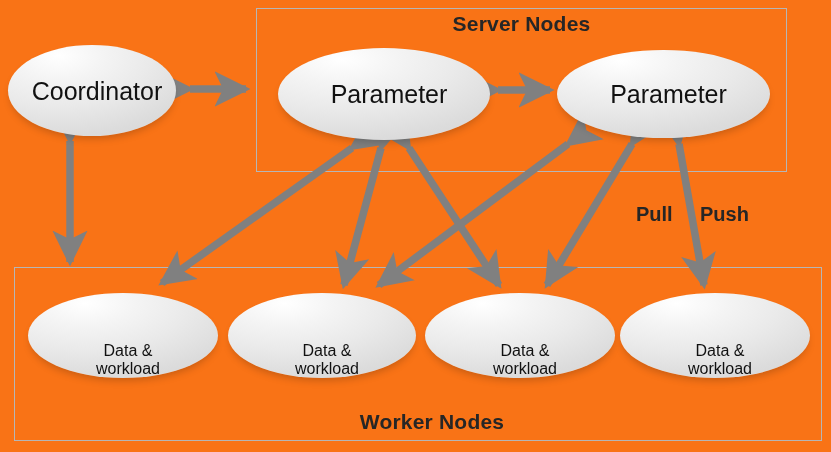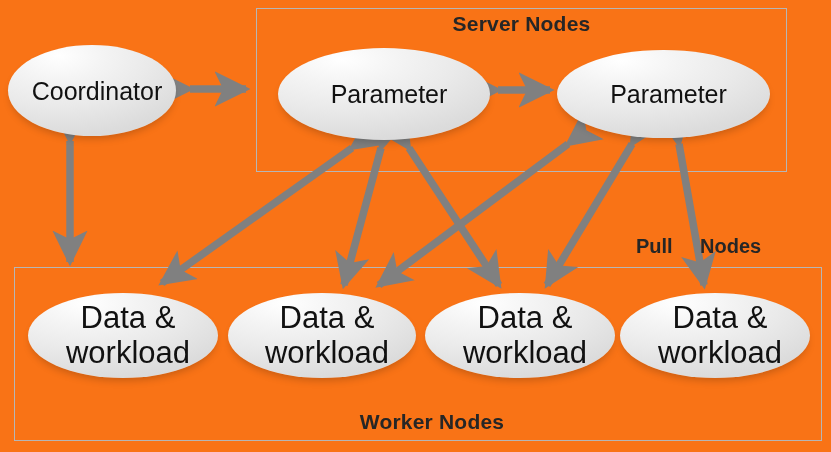--- a/index.html
+++ b/index.html
@@ -44,42 +44,41 @@
     box-shadow:0 5px 9px -3px rgba(0,0,0,0.22);
     display:flex;
     align-items:center;
     justify-content:center;
     text-align:center;
     color:#111111;
     font-size:25px;
     line-height:1.12;
     z-index:3;
   }
-  .node.worker{font-size:31px;}
+  .node.worker{font-size:16px;align-items:flex-end;}
   .node .lbl{pointer-events:none;white-space:pre-line;margin-left:10px;}
 
   #node-coordinator{left:8px;top:45px;width:168px;height:91px;}
   #node-param-1{left:278px;top:48px;width:212px;height:92px;}
   #node-param-2{left:557px;top:50px;width:213px;height:88px;}
 
   #node-worker-1{left:28px;top:293px;width:190px;height:85px;}
   #node-worker-2{left:228px;top:293px;width:188px;height:85px;}
   #node-worker-3{left:425px;top:293px;width:190px;height:85px;}
   #node-worker-4{left:620px;top:293px;width:190px;height:85px;}
 
   #arrow-layer{position:absolute;left:0;top:0;width:831px;height:452px;z-index:2;}
 
   .edge-label{
     position:absolute;
     font-weight:bold;
     font-size:20px;
     color:#262626;
     white-space:nowrap;
     z-index:4;
-    margin-top:32px;
   }
   #label-pull{left:636px;top:203px;}
   #label-push{left:700px;top:203px;}
 </style>
 </head>
 <body>
 
 <div id="page">
 
   <div class="group-box" id="server-box"></div>
@@ -139,15 +138,15 @@
   <div class="node worker" id="node-worker-3">
     <span class="lbl">Data &amp;
 workload</span>
   </div>
   <div class="node worker" id="node-worker-4">
     <span class="lbl">Data &amp;
 workload</span>
   </div>
 
   <div class="edge-label" id="label-pull">Pull</div>
-  <div class="edge-label" id="label-push">Nodes</div>
+  <div class="edge-label" id="label-push">Push</div>
 
 </div>
 
 </body></html>

